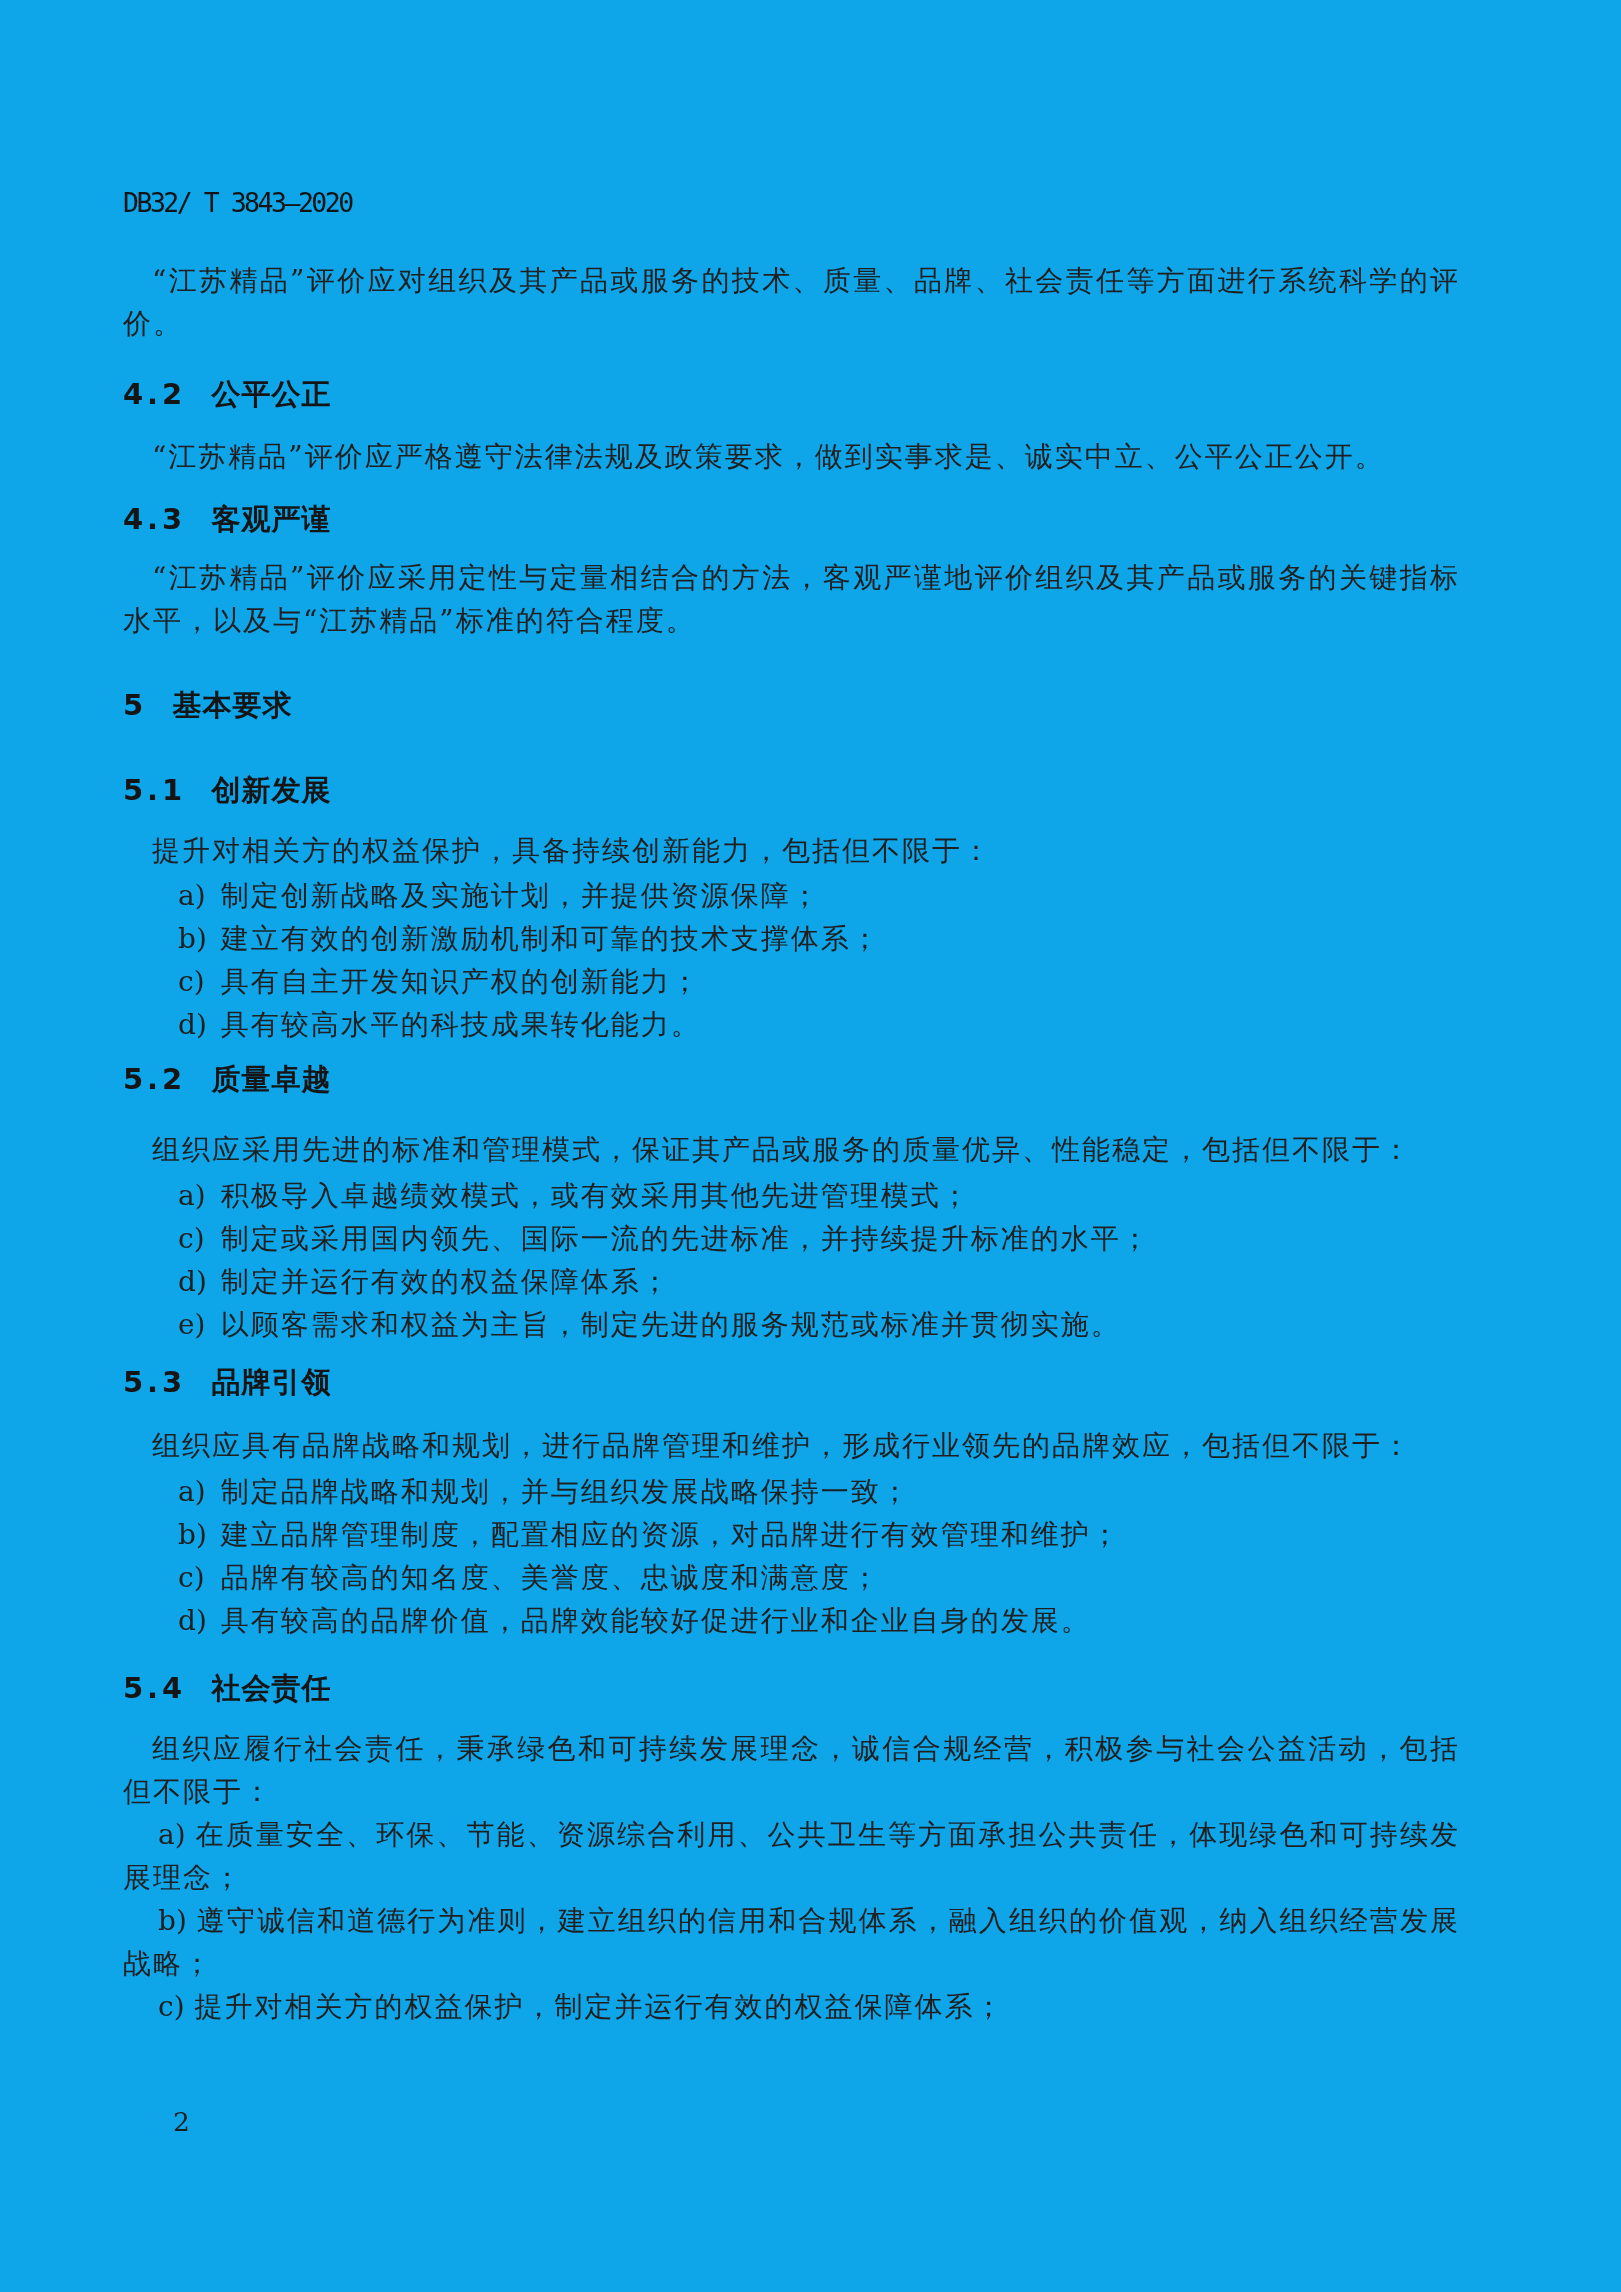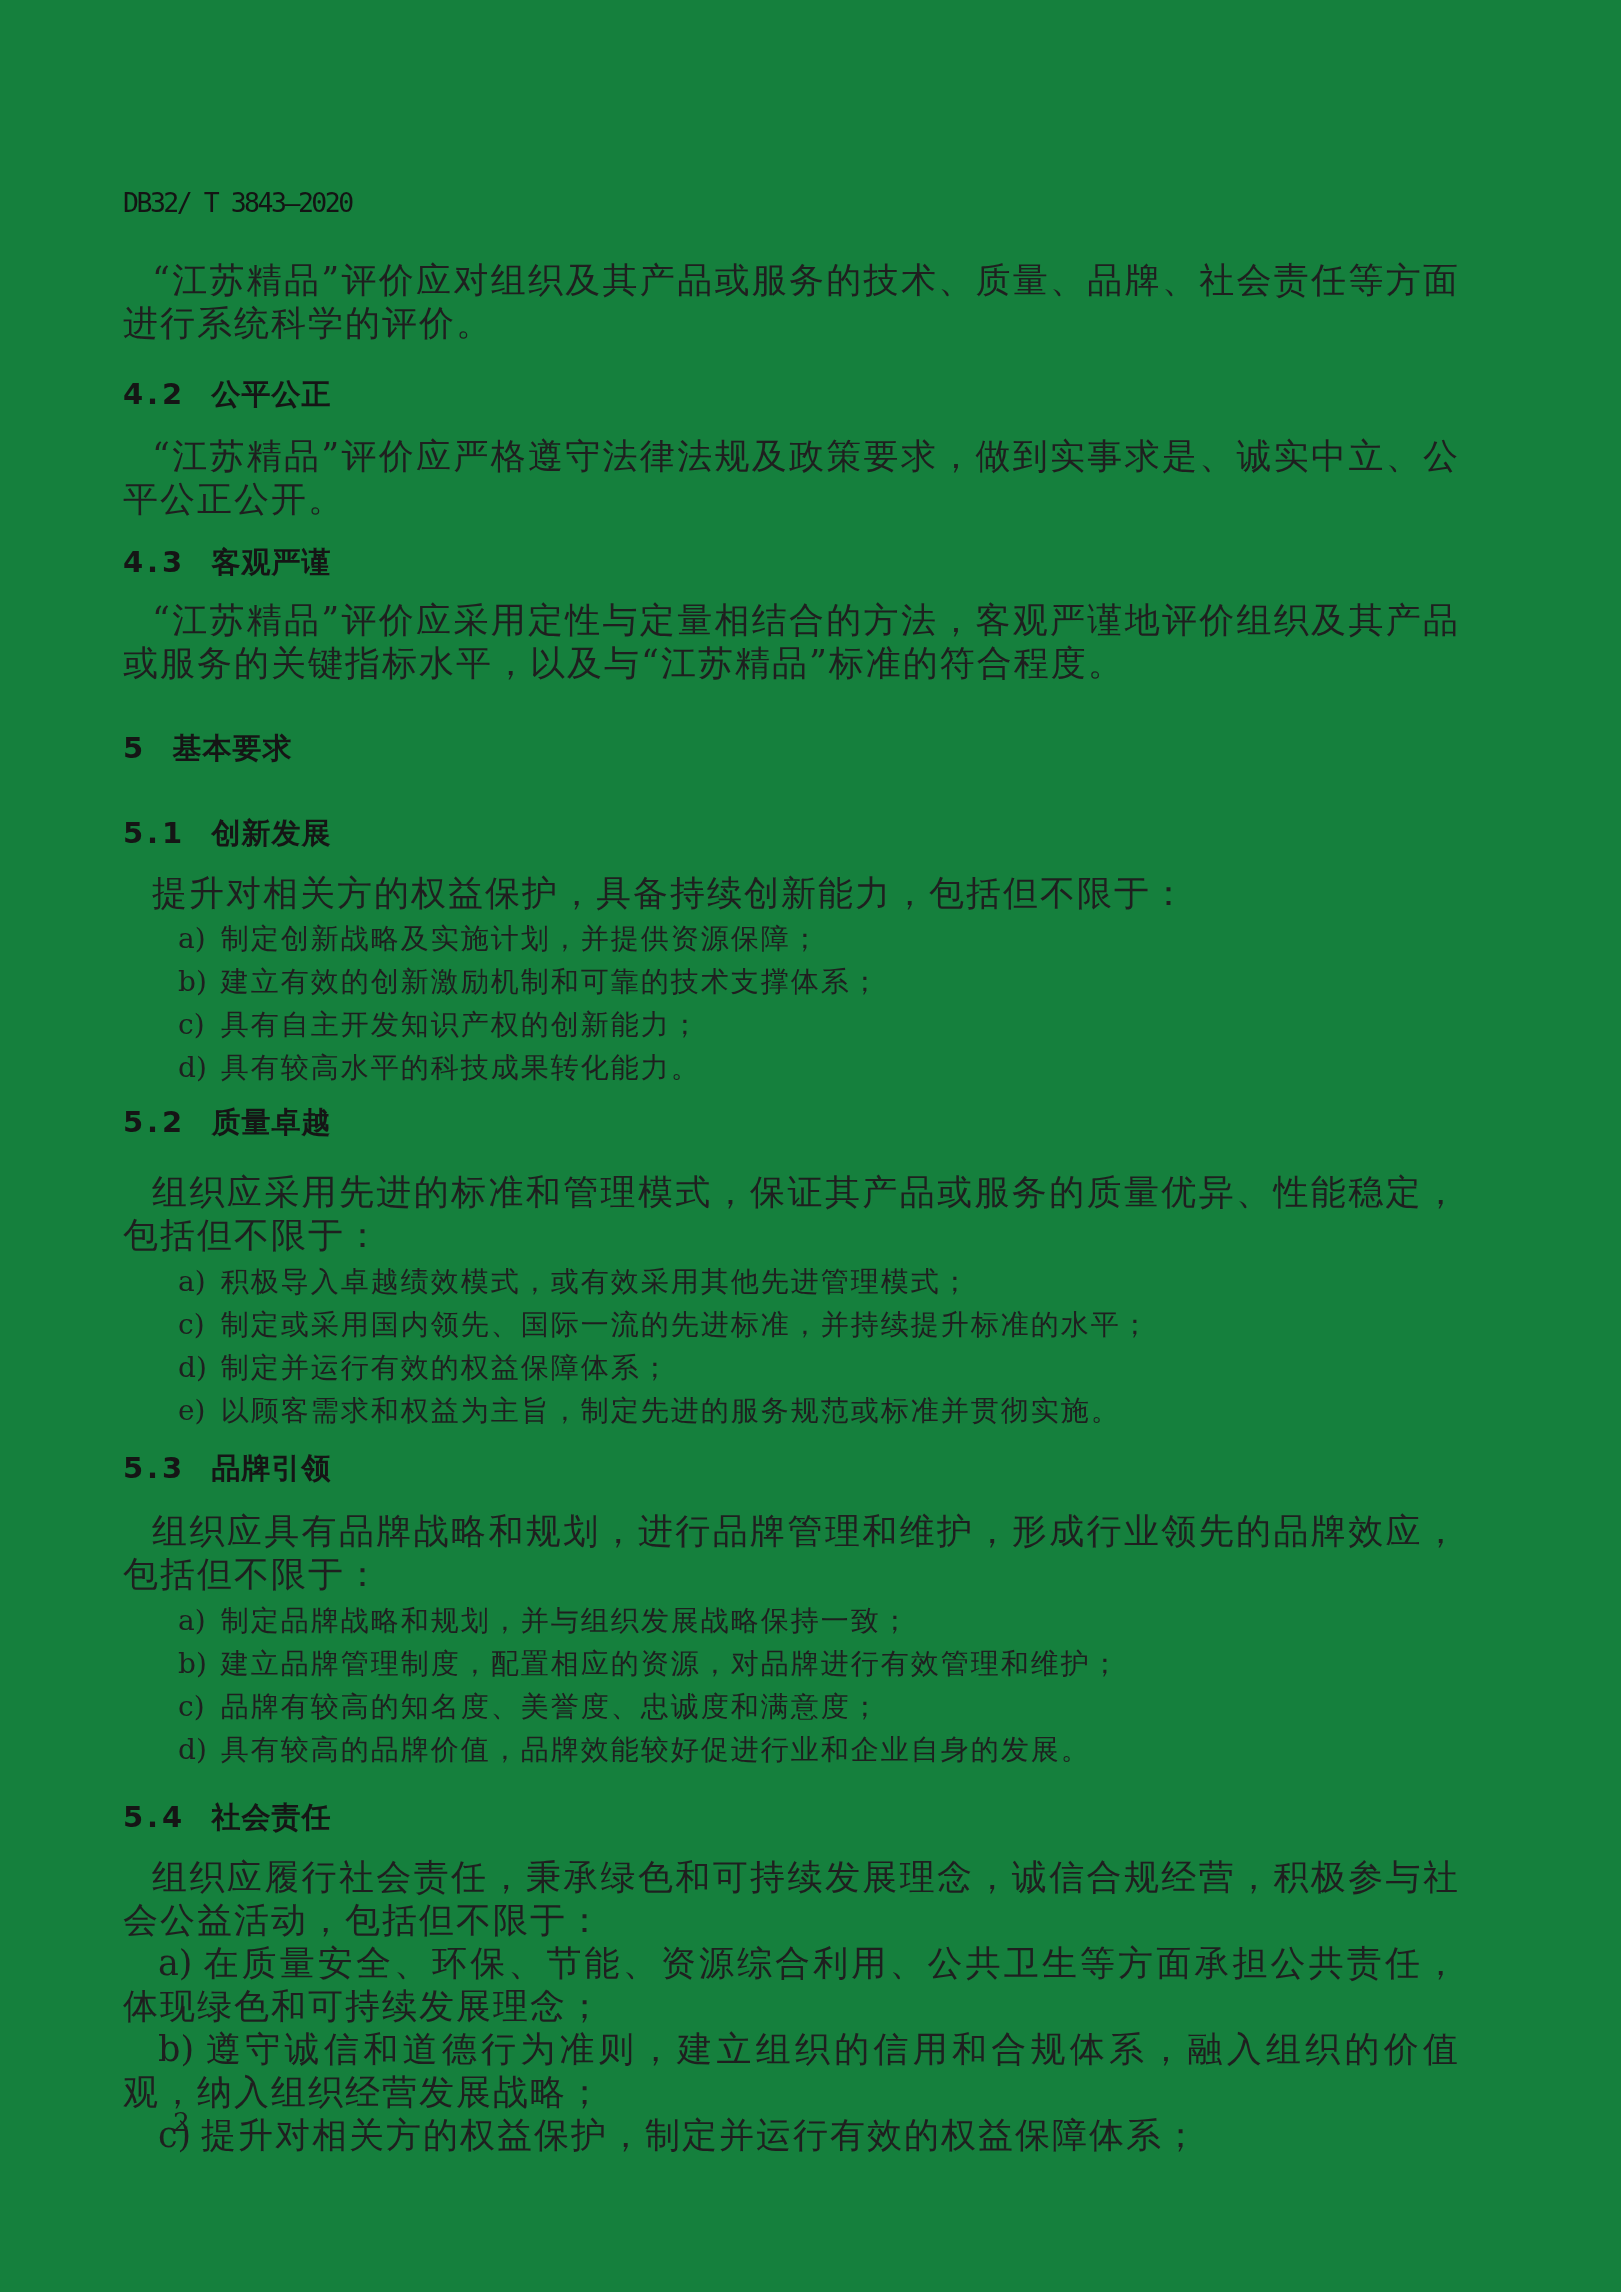--- a/index.html
+++ b/index.html
@@ -1,27 +1,27 @@
 <!DOCTYPE html>
 <html><head>
 <meta charset="utf-8">
 <style>
   html,body { margin:0; padding:0; background:#e8e8e8; }
   .page {
-    position:relative; width:1621px; height:2293px; background:#15803d;
+    position:relative; width:1621px; height:2293px; background:#0ea5e9;
     font-family:"DejaVu Serif","Liberation Serif",serif; color:#1f1f1f;
     overflow:hidden; margin:0 auto;
   }
   .content { position:absolute; left:123px; top:183px; width:1337px; }
   .doc-code {
     font-family:"DejaVu Sans Mono",monospace; font-size:26.5px;
     letter-spacing:-2.5px; line-height:39px; color:#141414; white-space:nowrap;
   }
   .para {
-    font-size:35px; letter-spacing:2px; line-height:43px;
+    font-size:28px; letter-spacing:2px; line-height:43px;
     text-align:justify; margin:0; word-break:break-all;
   }
   .indent1 { text-indent:29px; }
   .h {
     font-family:"DejaVu Sans","Liberation Sans",sans-serif; font-weight:700;
     font-size:29px; line-height:39px; margin:0; letter-spacing:1px; color:#151515;
   }
   .h-num { margin-right:25.5px; letter-spacing:3.9px; }
   .list { margin:0; }
   .li { font-size:28px; letter-spacing:2px; line-height:43px; padding-left:55px; }

